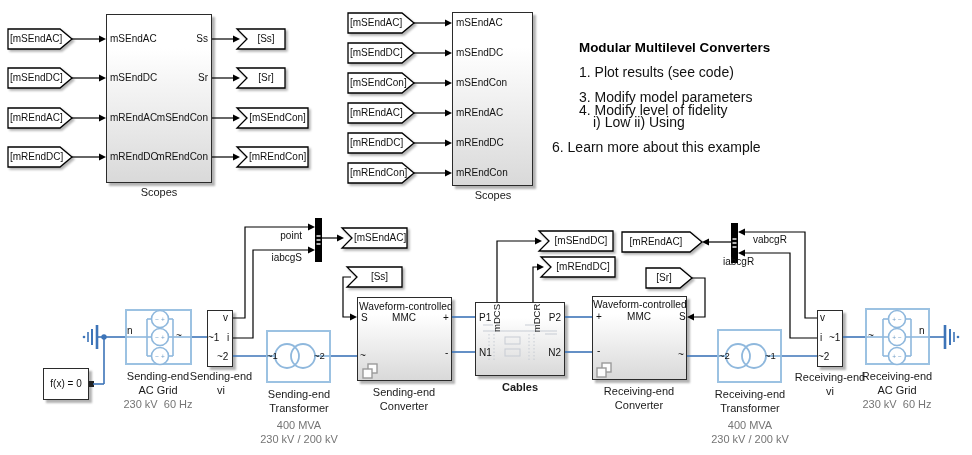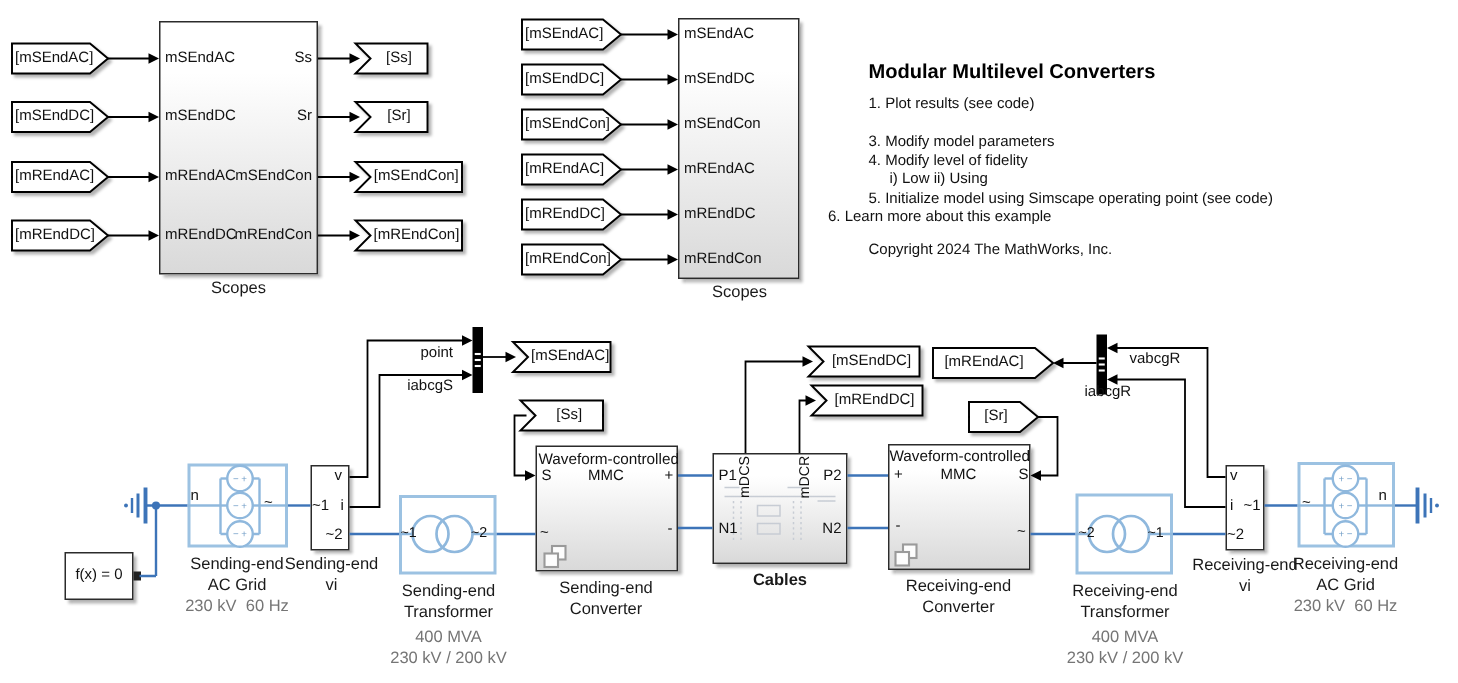--- a/index.html
+++ b/index.html
@@ -9,21 +9,21 @@
   .blk{position:absolute;box-sizing:border-box;border:1.3px solid #2b2b2b;
        background:linear-gradient(#ffffff 20%,#d9d9d9);box-shadow:2.5px 2.5px 2px rgba(0,0,0,0.3);}
   .blk.plain{background:#fff;}
   .eblk{position:absolute;box-sizing:border-box;border:2px solid #9cc2e2;background:#fff;}
   .t{position:absolute;font-size:10px;color:#111;line-height:12px;white-space:pre;}
   .tc{text-align:center;}
   .tr{text-align:right;}
   .name{position:absolute;font-size:11px;color:#1a1a1a;line-height:13px;text-align:center;white-space:pre;}
   .ann{color:#757575;}
   .hdr{position:absolute;font-size:13.4px;font-weight:bold;color:#000;white-space:pre;}
-  .item{position:absolute;font-size:10px;color:#111;white-space:pre;}
+  .item{position:absolute;font-size:14px;color:#111;white-space:pre;}
   .rot{transform:rotate(-90deg);text-align:center;font-size:9.5px;}
   polygon.tag{fill:#fff;stroke:#000;stroke-width:1.3;filter:drop-shadow(2px 2px 1px rgba(0,0,0,0.3));}
   .nub{position:absolute;background:#222;}
 </style>
 </head>
 <body>
 
 <div class="canvas">
 
   <div class="blk" style="left:106px;top:14px;width:106px;height:169px;"></div>
@@ -268,23 +268,21 @@
   <div class="t" style="left:456px;top:107px;">mREndAC</div>
   <div class="t" style="left:456px;top:137px;">mREndDC</div>
   <div class="t" style="left:456px;top:167px;">mREndCon</div>
   <div class="name" style="left:453px;top:189px;width:80px;">Scopes</div>
 
   <div class="hdr" style="left:579px;top:40px;">Modular Multilevel Converters</div>
   <div class="item" style="left:579px;top:64px;">1. Plot results (see code)</div>
   <div class="item" style="left:579px;top:89px;">3. Modify model parameters</div>
   <div class="item" style="left:579px;top:102px;">4. Modify level of fidelity</div>
   <div class="item" style="left:593px;top:114px;">i) Low ii) Using</div>
-  <div class="item" style="left:579px;top:127px;">5. Initialize model using Simscape operating point (see code)</div>
   <div class="item" style="left:552px;top:139px;">6. Learn more about this example</div>
-  <div class="item" style="left:579px;top:161px;">Copyright 2024 The MathWorks, Inc.</div>
 
   <div class="t tc" style="left:43px;top:378px;width:46px;">f(x) = 0</div>
 
   <div class="t" style="left:127px;top:325px;">n</div>
   <div class="t" style="left:176px;top:330px;">~</div>
   <div class="t tc" style="left:150px;top:314px;width:20px;font-size:6.5px;color:#6f9cc6;">− +</div>
   <div class="t tc" style="left:150px;top:332px;width:20px;font-size:6.5px;color:#6f9cc6;">− +</div>
   <div class="t tc" style="left:150px;top:351px;width:20px;font-size:6.5px;color:#6f9cc6;">− +</div>
   <div class="name" style="left:118px;top:370px;width:80px;">Sending-end</div>
   <div class="name" style="left:118px;top:384px;width:80px;">AC Grid</div>

